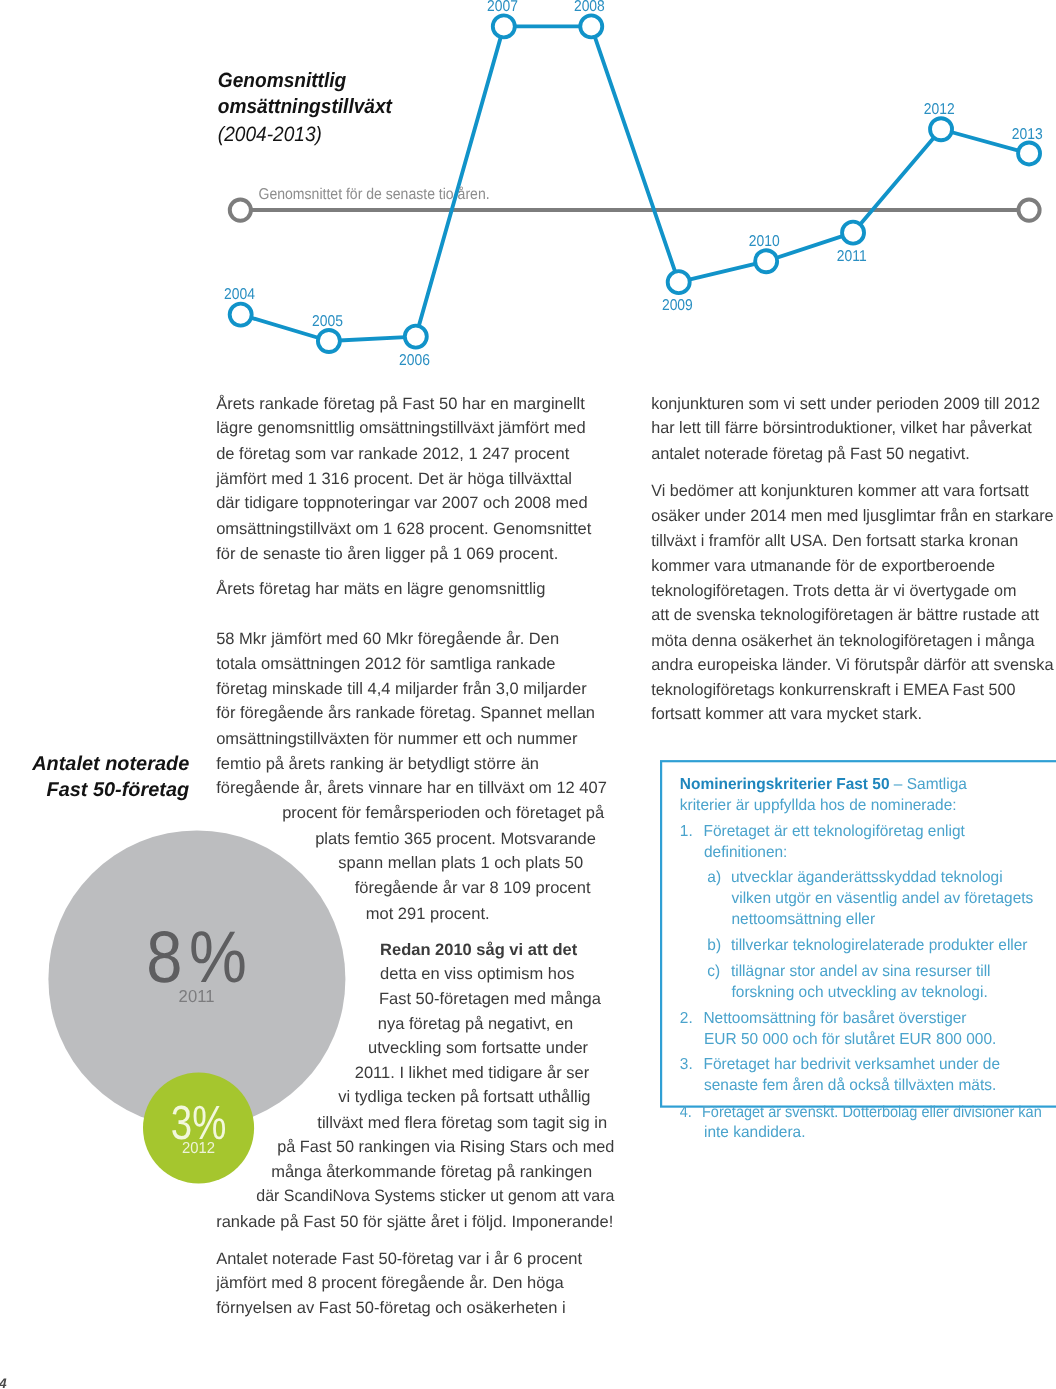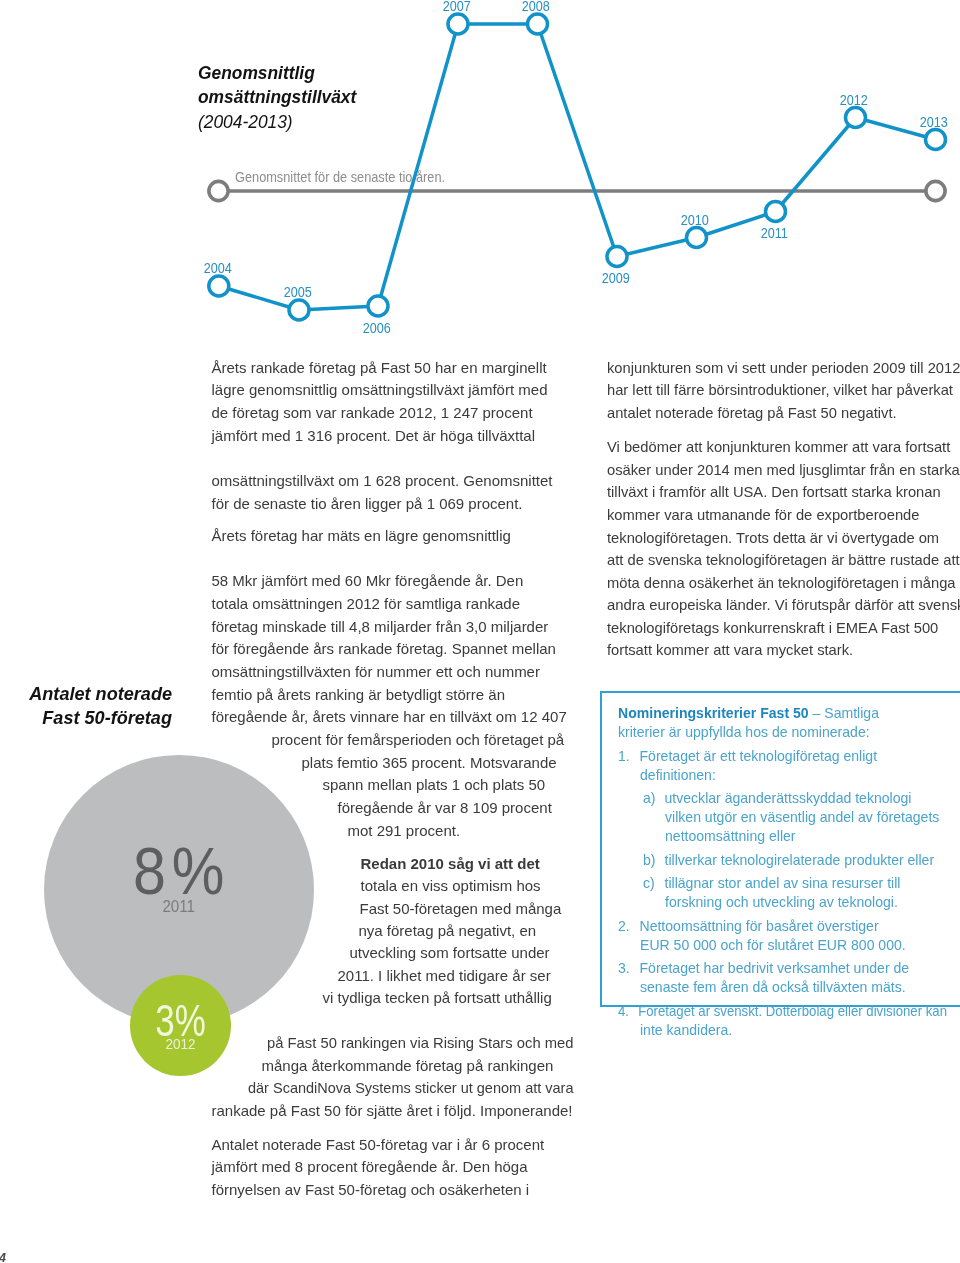--- a/index.html
+++ b/index.html
@@ -20,21 +20,21 @@
   #small-circle{position:absolute;left:129.7px;top:974.5px;width:101px;height:101px;border-radius:50%;}
   #big-pct{position:absolute;left:0;top:83px;width:269.4px;text-align:center;font-size:66.5px;
       color:#5e5e60;line-height:1;word-spacing:-12px;letter-spacing:0px;
       transform:scaleX(0.89);transform-origin:center top;}
   #big-year{position:absolute;left:0;top:144px;width:269.4px;text-align:center;font-size:15.8px;color:#7c7c7e;line-height:1;
       transform:scaleX(0.96);transform-origin:center top;}
   #small-pct{position:absolute;left:0;top:24px;width:101px;text-align:center;font-size:43.7px;color:#f2f7dd;line-height:1;
       transform:scaleX(0.80);transform-origin:center top;}
   #small-year{position:absolute;left:0;top:62px;width:101px;text-align:center;font-size:14.5px;color:#eef3d8;line-height:1;
       transform:scaleX(0.93);transform-origin:center top;}
-  .textcol{position:absolute;font-size:15.0px;color:#3b3b3b;margin-left:15px;}
+  .textcol{position:absolute;font-size:15.0px;color:#3b3b3b;}
   .tline{position:absolute;white-space:nowrap;height:22.7px;line-height:22.7px;transform-origin:left top;}
   #col-left{left:196.5px;top:356.5px;width:380px;height:850px;}
   #col-right{left:592.2px;top:356.5px;width:380px;height:430px;}
   #col-right .tline{transform:scaleX(0.981);transform-origin:left top;}
   #nomination-box{position:absolute;left:600px;top:691px;width:366px;height:316px;
        border:2px solid #2f9fd4;box-sizing:border-box;}
   #nomination-inner{position:absolute;left:16px;top:11px;width:342px;height:340px;
        font-size:14.4px;}
   .nbline{position:absolute;white-space:nowrap;height:19.1px;line-height:19.1px;
        transform:scaleX(0.977);transform-origin:left top;}
@@ -100,42 +100,44 @@
   <div id="small-circle" style="background: rgb(165, 198, 46);">
     <div id="small-pct">3%</div>
     <div id="small-year">2012</div>
   </div>
 
   <div id="col-left" class="textcol">
 <div class="tline" style="left:0.0px;top:0.00px;">Årets rankade företag på Fast 50 har en marginellt</div>
 <div class="tline" style="left:0.0px;top:22.73px;">lägre genomsnittlig omsättningstillväxt jämfört med</div>
 <div class="tline" style="left:0.0px;top:45.46px;">de företag som var rankade 2012, 1 247 procent</div>
 <div class="tline" style="left:0.0px;top:68.19px;">jämfört med 1 316 procent. Det är höga tillväxttal</div>
+<div class="tline" style="left:0.0px;top:90.92px;">där tidigare toppnoteringar var 2007 och 2008 med</div>
 <div class="tline" style="left:0.0px;top:113.65px;">omsättningstillväxt om 1 628 procent. Genomsnittet</div>
 <div class="tline" style="left:0.0px;top:136.38px;">för de senaste tio åren ligger på 1 069 procent.</div>
 <div class="tline" style="left:0.0px;top:168.30px;">Årets företag har mäts en lägre genomsnittlig</div>
 <div class="tline" style="left:0.0px;top:213.66px;">58 Mkr jämfört med 60 Mkr föregående år. Den</div>
 <div class="tline" style="left:0.0px;top:236.34px;">totala omsättningen 2012 för samtliga rankade</div>
-<div class="tline" style="left:0.0px;top:259.02px;">företag minskade till 4,8 miljarder från 3,0 miljarder</div>
+<div class="tline" style="left:0.0px;top:259.02px;">företag minskade till 4,4 miljarder från 3,0 miljarder</div>
 <div class="tline" style="left:0.0px;top:281.70px;text-align:right;">för föregående års rankade företag. Spannet mellan</div>
 <div class="tline" style="left:0.0px;top:327.06px;">femtio på årets ranking är betydligt större än</div>
 <div class="tline" style="left:0.0px;top:304.38px;">omsättningstillväxten för nummer ett och nummer</div>
 <div class="tline" style="left:0.0px;top:349.74px;">föregående år, årets vinnare har en tillväxt om 12 407</div>
 <div class="tline" style="left:60.0px;top:372.42px;">procent för femårsperioden och företaget på</div>
 <div class="tline" style="left:90.0px;top:395.10px;">plats femtio 365 procent. Motsvarande</div>
 <div class="tline" style="left:111.0px;top:417.78px;">spann mellan plats 1 och plats 50</div>
 <div class="tline" style="left:126.0px;top:440.46px;">föregående år var 8 109 procent</div>
 <div class="tline" style="left:136.0px;top:463.14px;">mot 291 procent.</div>
 <div class="tline" style="left:149.0px;top:496.10px;font-weight:bold;">Redan 2010 såg vi att det</div>
-<div class="tline" style="left:149.0px;top:518.57px;">totala en viss optimism hos</div>
+<div class="tline" style="left:149.0px;top:518.57px;">detta en viss optimism hos</div>
 <div class="tline" style="left:148.0px;top:541.04px;">Fast 50-företagen med många</div>
 <div class="tline" style="left:147.0px;top:563.51px;">nya företag på negativt, en</div>
 <div class="tline" style="left:138.0px;top:585.98px;">utveckling som fortsatte under</div>
 <div class="tline" style="left:126.0px;top:608.45px;">2011. I likhet med tidigare år ser</div>
 <div class="tline" style="left:111.0px;top:630.92px;">vi tydliga tecken på fortsatt uthållig</div>
+<div class="tline" style="left:92.0px;top:653.39px;">tillväxt med flera företag som tagit sig in</div>
 <div class="tline" style="left: 55px; top: 675.86px; transform: scaleX(0.9855);">på Fast 50 rankingen via Rising Stars och med</div>
 <div class="tline" style="left:50.0px;top:698.33px;">många återkommande företag på rankingen</div>
 <div class="tline" style="left: 36px; top: 720.8px; transform: scaleX(0.9664);">där ScandiNova Systems sticker ut genom att vara</div>
 <div class="tline" style="left:0.0px;top:743.27px;">rankade på Fast 50 för sjätte året i följd. Imponerande!</div>
 <div class="tline" style="left:0.0px;top:777.20px;">Antalet noterade Fast 50-företag var i år 6 procent</div>
 <div class="tline" style="left:0.0px;top:799.85px;">jämfört med 8 procent föregående år. Den höga</div>
 <div class="tline" style="left:0.0px;top:822.50px;">förnyelsen av Fast 50-företag och osäkerheten i</div>
   </div>
   <div id="col-right" class="textcol">
 <div class="tline" style="left:0.0px;top:0.00px;">konjunkturen som vi sett under perioden 2009 till 2012</div>

